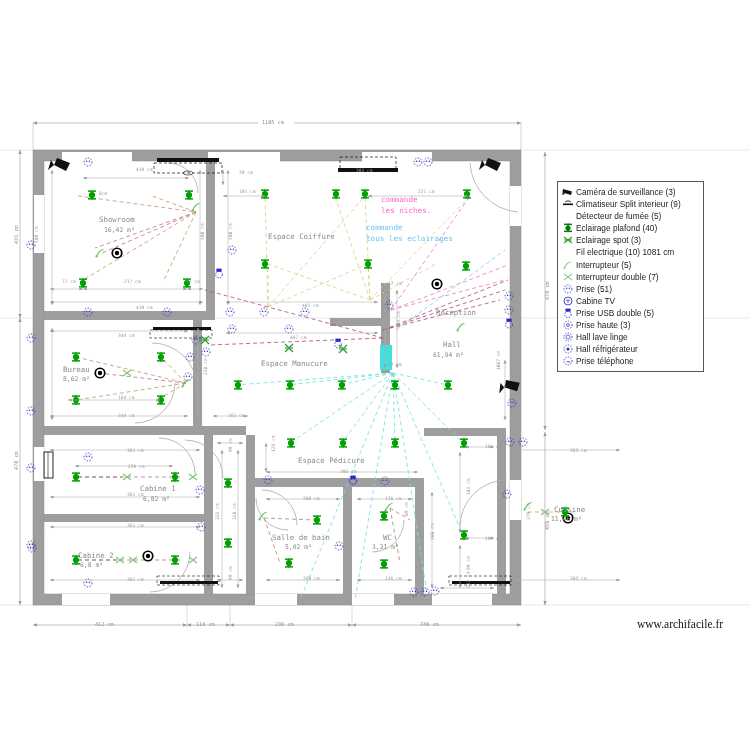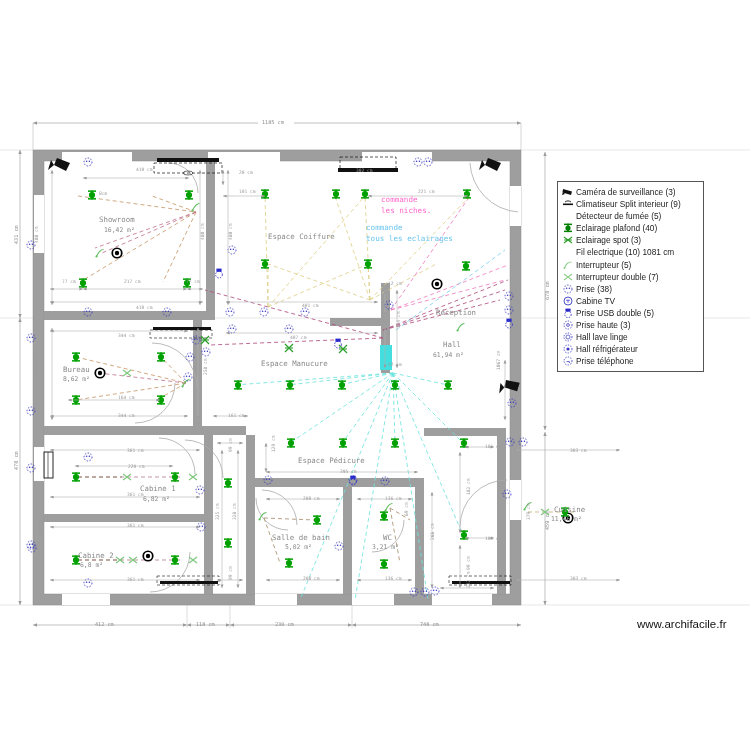--- a/index.html
+++ b/index.html
@@ -31,21 +31,21 @@
   }
   .legend-ico{
     width:13px;min-width:13px;height:11px;
     display:flex;align-items:center;justify-content:center;
     margin-right:2px;
   }
   .legend-lbl{font-size:8.3px;letter-spacing:0px;}
   .footer{
     position:absolute;
     left:637px;top:618px;
-    font-family:Liberation Sans, sans-serif;
+    font-family:Liberation Serif, serif;
     font-size:11.5px;
     color:#111;
     letter-spacing:0px;
   }
   
   text{font-family:"DejaVu Sans Mono", monospace;}
 </style>
 </head>
 <body>
 
@@ -851,21 +851,21 @@
       <span class="legend-lbl">Interrupteur double (7)</span>
     </div>
     <div class="legend-row">
       <span class="legend-ico">
         <svg width="12" height="10">
           <circle cx="6" cy="5" r="4" fill="none" stroke="#3a3ac0" stroke-width="0.9" stroke-dasharray="1.5 1.4"></circle>
           <circle cx="4.6" cy="4.2" r="0.75" fill="#3a3ac0"></circle>
           <circle cx="7.4" cy="4.2" r="0.75" fill="#3a3ac0"></circle>
         </svg>
       </span>
-      <span class="legend-lbl">Prise (38)</span>
+      <span class="legend-lbl">Prise (51)</span>
     </div>
     <div class="legend-row">
       <span class="legend-ico">
         <svg width="12" height="10">
           <circle cx="6" cy="5" r="4" fill="none" stroke="#3a3ac0" stroke-width="0.9"></circle>
           <path d="M4,4.2 L8,4.2 M6,4.2 L6,6.8" stroke="#3a3ac0" stroke-width="0.8"></path>
         </svg>
       </span>
       <span class="legend-lbl">Cabine TV</span>
     </div>

